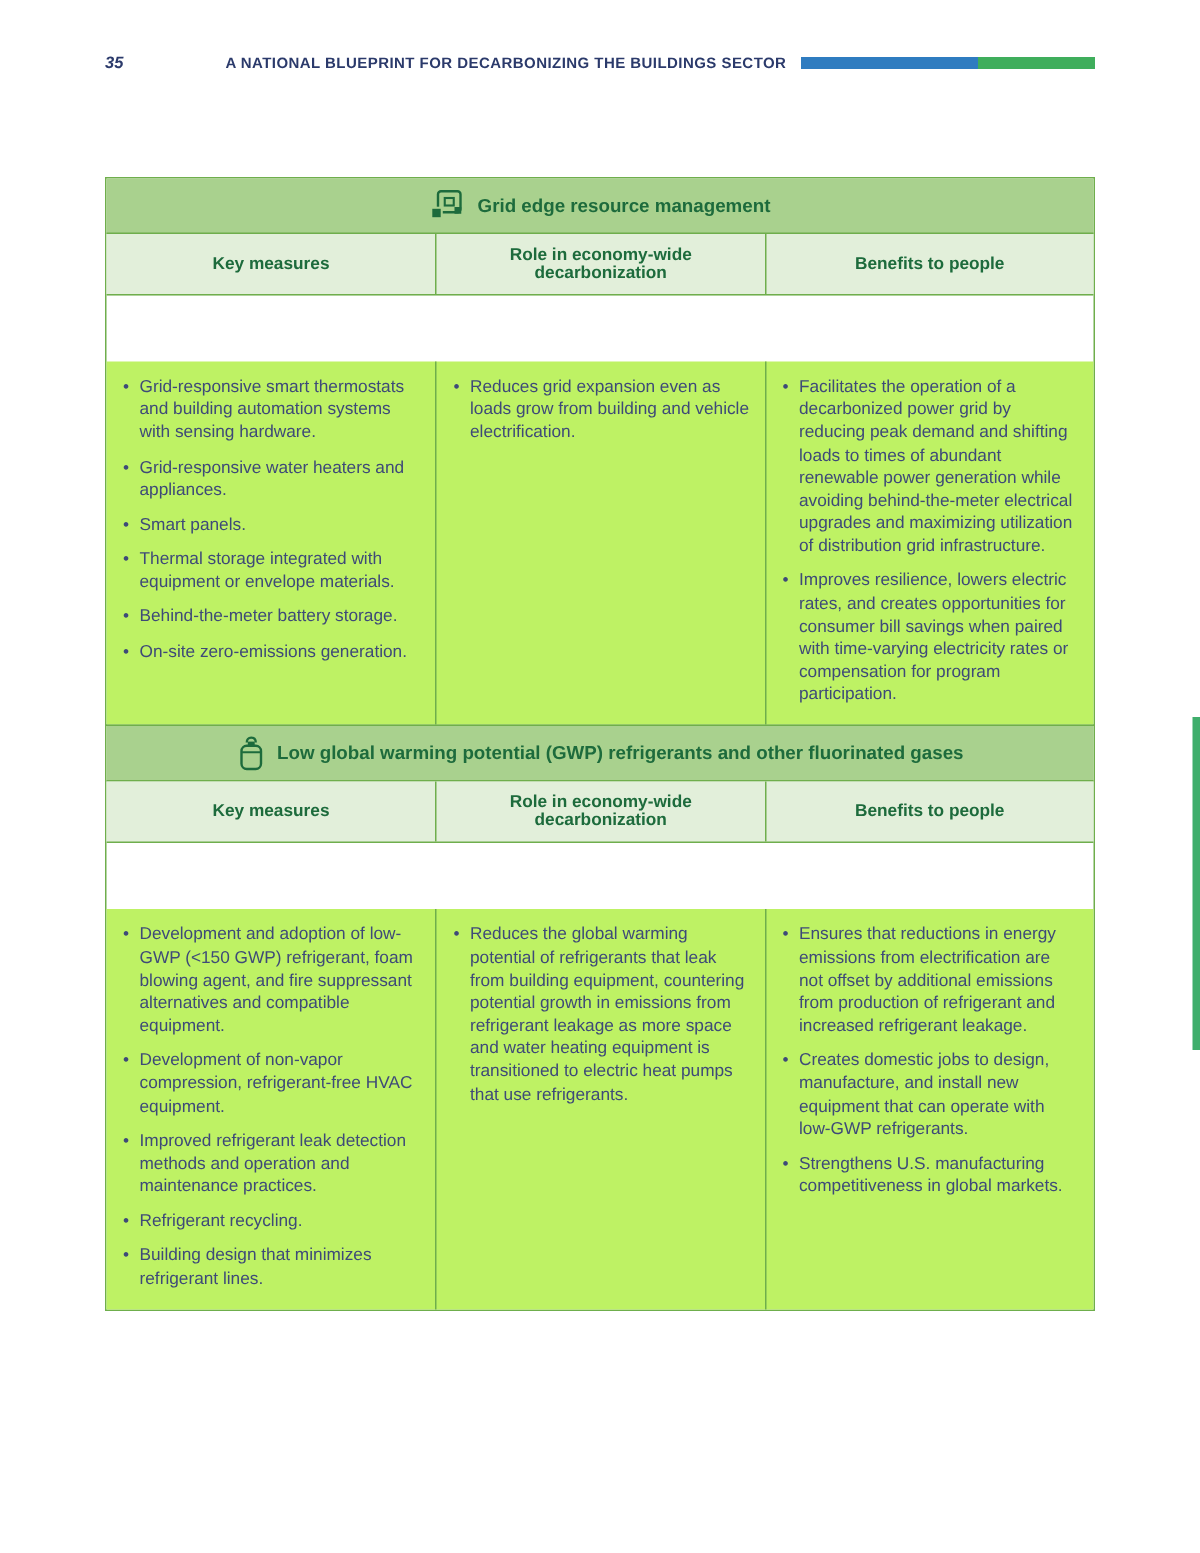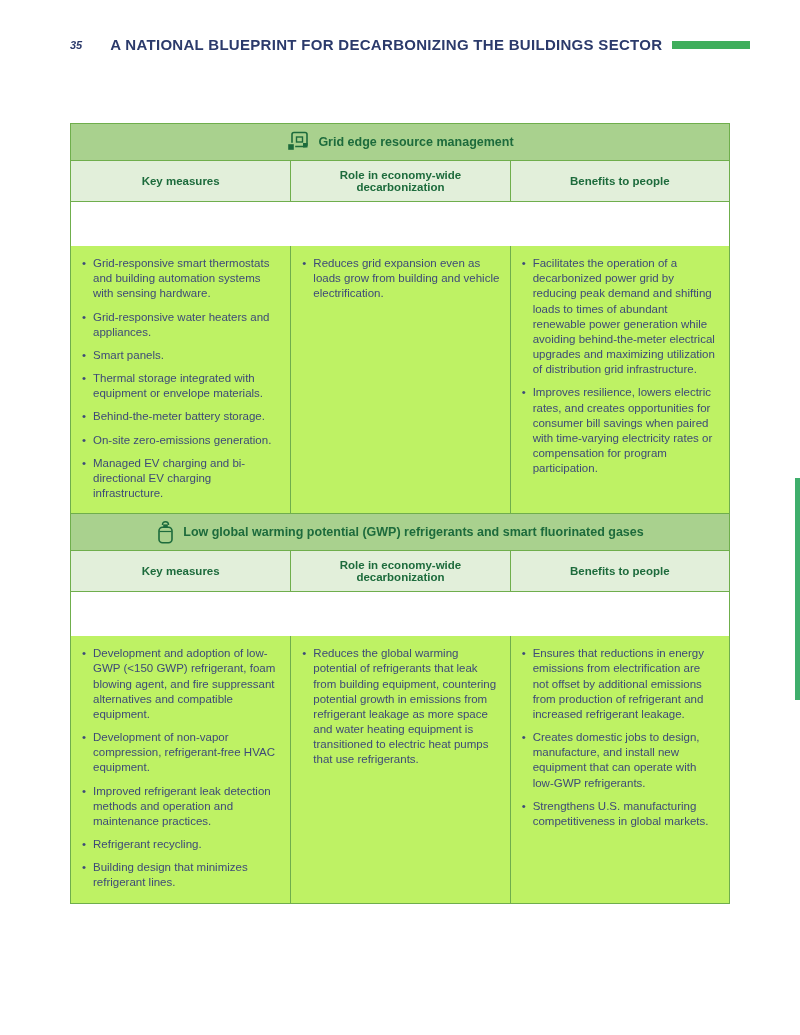--- a/index.html
+++ b/index.html
@@ -29,25 +29,26 @@
     margin:36px 70px 0 70px;
   }
   .page-number{
     font-size:11px;
     font-weight:bold;
     color:var(--header-text);
     margin-right:28px;
     font-style:italic;
   }
   .header-title{
-    font-size:15px;
+    font-size:10px;
     font-weight:bold;
     letter-spacing:0.3px;
     color:var(--header-text);
     white-space:nowrap;
+    margin-left:40px;
   }
   .header-bar{
     flex:1;
     display:flex;
     height:8px;
     margin-left:10px;
   }
   .header-bar .bar-blue{flex:1;background:var(--bar-blue);}
   .header-bar .bar-green{width:78px;background:var(--bar-green);}
 
@@ -173,21 +174,20 @@
       </div>
       <div class="table-body">
         <div class="body-cell">
           <ul class="bullet-list">
               <li>Grid-responsive smart thermostats and building automation systems with sensing hardware.</li>
               <li>Grid-responsive water heaters and appliances.</li>
               <li>Smart panels.</li>
               <li>Thermal storage integrated with equipment or envelope materials.</li>
               <li>Behind-the-meter battery storage.</li>
               <li>On-site zero-emissions generation.</li>
-              <li>Managed EV charging and bi-directional EV charging infrastructure.</li>
             </ul>
         </div>
         <div class="body-cell">
           <ul class="bullet-list">
               <li>Reduces grid expansion even as loads grow from building and vehicle electrification.</li>
             </ul>
         </div>
         <div class="body-cell">
           <ul class="bullet-list">
               <li>Facilitates the operation of a decarbonized power grid by reducing peak demand and shifting loads to times of abundant renewable power generation while avoiding behind-the-meter electrical upgrades and maximizing utilization of distribution grid infrastructure.</li>
@@ -200,21 +200,21 @@
     <section class="info-table">
       <div class="table-title-row">
         <span class="title-icon">
           <svg width="19" height="25" viewBox="0 0 19 25">
             <path d="M6.5 5 Q6.5 1.8 9.5 1.8 Q12.5 1.8 12.5 5" fill="none" stroke="#1d6b3c" stroke-width="1.5"></path>
             <rect x="7.2" y="4.4" width="4.6" height="3" fill="#1d6b3c"></rect>
             <rect x="3" y="7.2" width="13" height="15.5" rx="3.5" fill="none" stroke="#1d6b3c" stroke-width="1.6"></rect>
             <line x1="3.4" y1="11.5" x2="15.6" y2="11.5" stroke="#1d6b3c" stroke-width="1.2"></line>
           </svg>
         </span>
-        <span class="table-title">Low global warming potential (GWP) refrigerants and smart fluorinated gases</span>
+        <span class="table-title">Low global warming potential (GWP) refrigerants and other fluorinated gases</span>
       </div>
       <div class="table-subheader">
         <div class="subheader-cell">Key measures</div>
         <div class="subheader-cell">Role in economy-wide decarbonization</div>
         <div class="subheader-cell">Benefits to people</div>
       </div>
       <div class="table-body">
         <div class="body-cell">
           <ul class="bullet-list">
               <li>Development and adoption of low-GWP (&lt;150 GWP) refrigerant, foam blowing agent, and fire suppressant alternatives and compatible equipment.</li>

